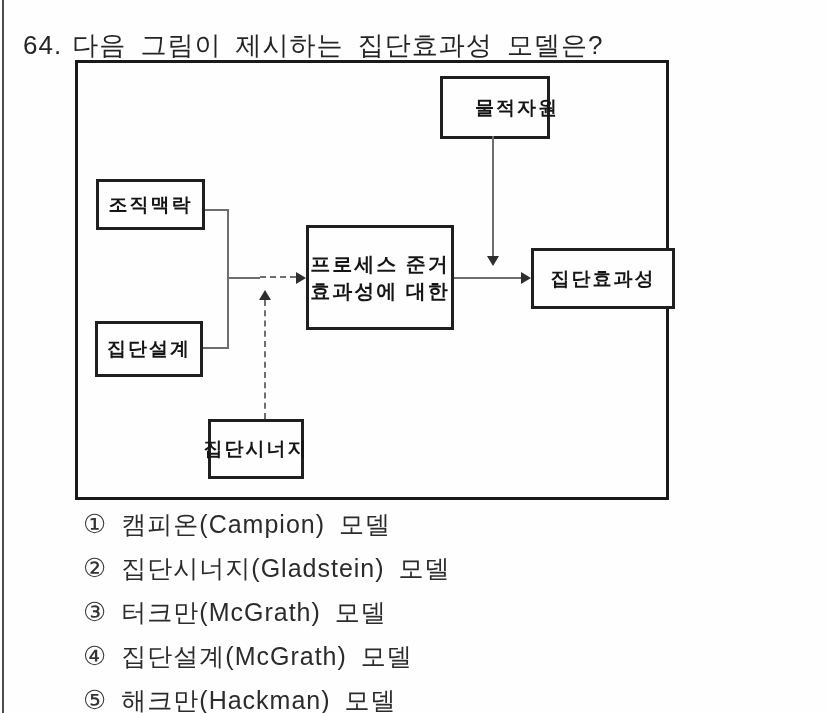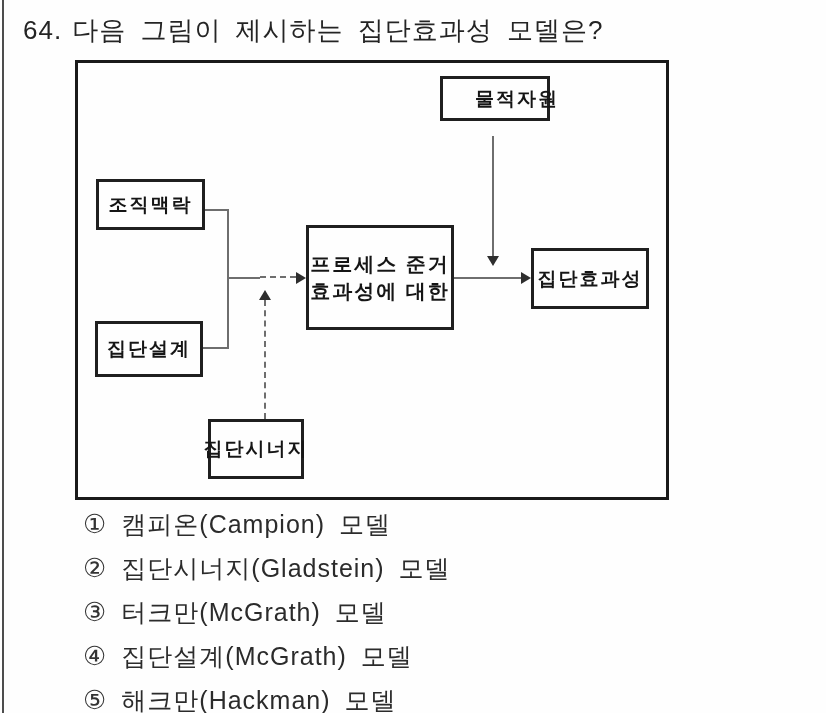--- a/index.html
+++ b/index.html
@@ -17,21 +17,21 @@
     color: #2a2a2a;
   }
   .page-left-border {
     position: absolute;
     left: 2px; top: 0;
     width: 2px; height: 713px;
     background: #4d4d4d;
   }
   .question-title {
     position: absolute;
-    left: 23px; top: 13px;
+    left: 23px; top: 28px;
     font-size: 26px;
     color: #242424;
     letter-spacing: 1px;
     word-spacing: 6px;
     white-space: nowrap;
   }
   .question-title .qnum { margin-right: 10px; }
 
   
   .diagram {
@@ -51,26 +51,26 @@
     flex-direction: column;
     align-items: center;
     justify-content: center;
     font-weight: bold;
     font-size: 19px;
     color: #151515;
     letter-spacing: 2px;
     line-height: 1.35;
     white-space: nowrap;
   }
-  .box-physical   { left: 362px; top: 13px;  width: 110px; height: 45px; padding-left: 44px; }
+  .box-physical   { left: 362px; top: 13px;  width: 110px; height: 63px; padding-left: 44px; }
   .box-orgcontext { left: 18px;  top: 116px; width: 109px; height: 51px; }
   .box-design     { left: 17px;  top: 258px; width: 108px; height: 56px; }
   .box-synergy    { left: 130px; top: 356px; width: 96px; height: 60px; }
   .box-process    { left: 228px; top: 162px; width: 148px; height: 105px; font-size: 20px; }
-  .box-effective  { left: 453px; top: 185px; width: 118px; height: 61px; }
+  .box-effective  { left: 453px; top: 185px; width: 144px; height: 61px; }
 
   .hline { position: absolute; height: 2px; background: #6e6e6e; }
   .vline { position: absolute; width: 2px;  background: #6e6e6e; }
   .hdash {
     position: absolute; height: 0;
     border-top: 2px dashed #6e6e6e;
   }
   .vdash {
     position: absolute; width: 0;
     border-left: 2px dashed #6e6e6e;

